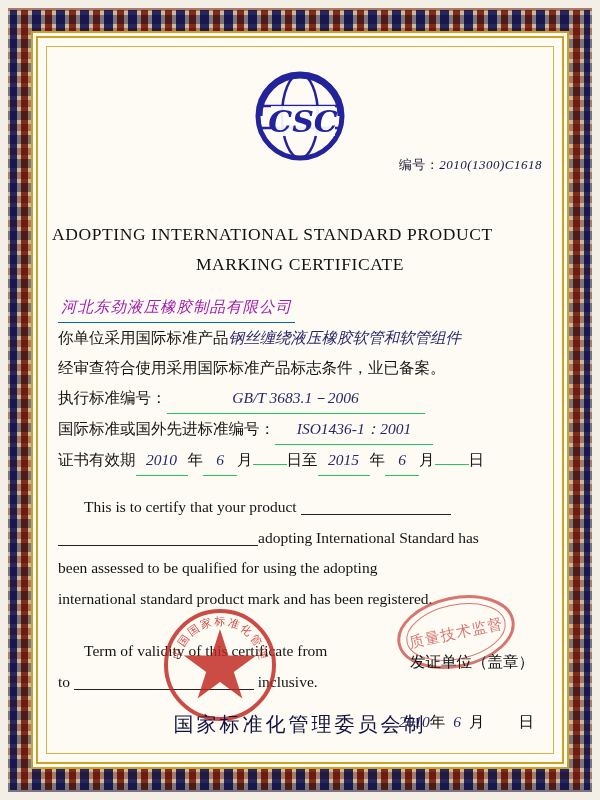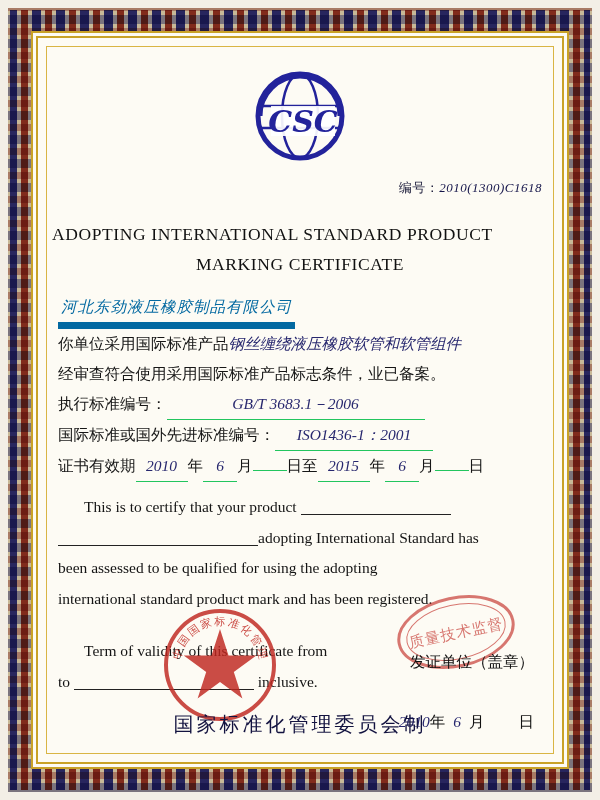--- a/index.html
+++ b/index.html
@@ -48,21 +48,20 @@
   .emblem{
     position:absolute;left:50%;top:18px;transform:translateX(-50%);
     width:118px;height:96px;
   }
   .emblem svg{display:block;}
 
   .serial{
     position:absolute;right:6px;top:104px;
     font-size:13px;letter-spacing:.5px;color:#1b1b3a;
     white-space:nowrap;
-    margin-top:23px;
   }
   .serial .hand{
     font-family:"Liberation Serif", serif;
     color:#15154a;font-style:italic;font-size:13px;
   }
 
   .title-cn{
     position:absolute;left:0;right:0;top:122px;
     text-align:center;
     font-size:37px;font-weight:bold;color:#1f1f6b;
@@ -94,22 +93,22 @@
     padding:0 4px;
     display:inline-block;
     min-width:40px;
     text-align:center;
   }
   .fill-long{min-width:250px;}
   .handwrite{
     color:#27276e;font-style:italic;
   }
   .stamped{
-    color:#0369a1;font-style:italic;letter-spacing:1px;
-    border-bottom:7px solid #0369a1;display:inline-block;padding:0 3px;
+    color:#a21caf;font-style:italic;letter-spacing:1px;
+    border-bottom:1px solid #0369a1;display:inline-block;padding:0 3px;
   }
 
   .en-body{
     position:absolute;left:6px;right:6px;top:440px;
     font-size:15.5px;line-height:30.5px;color:#141414;
     text-align:justify;
   }
   .en-body .u{
     display:inline-block;border-bottom:1px solid #222;height:17px;vertical-align:-3px;
   }

